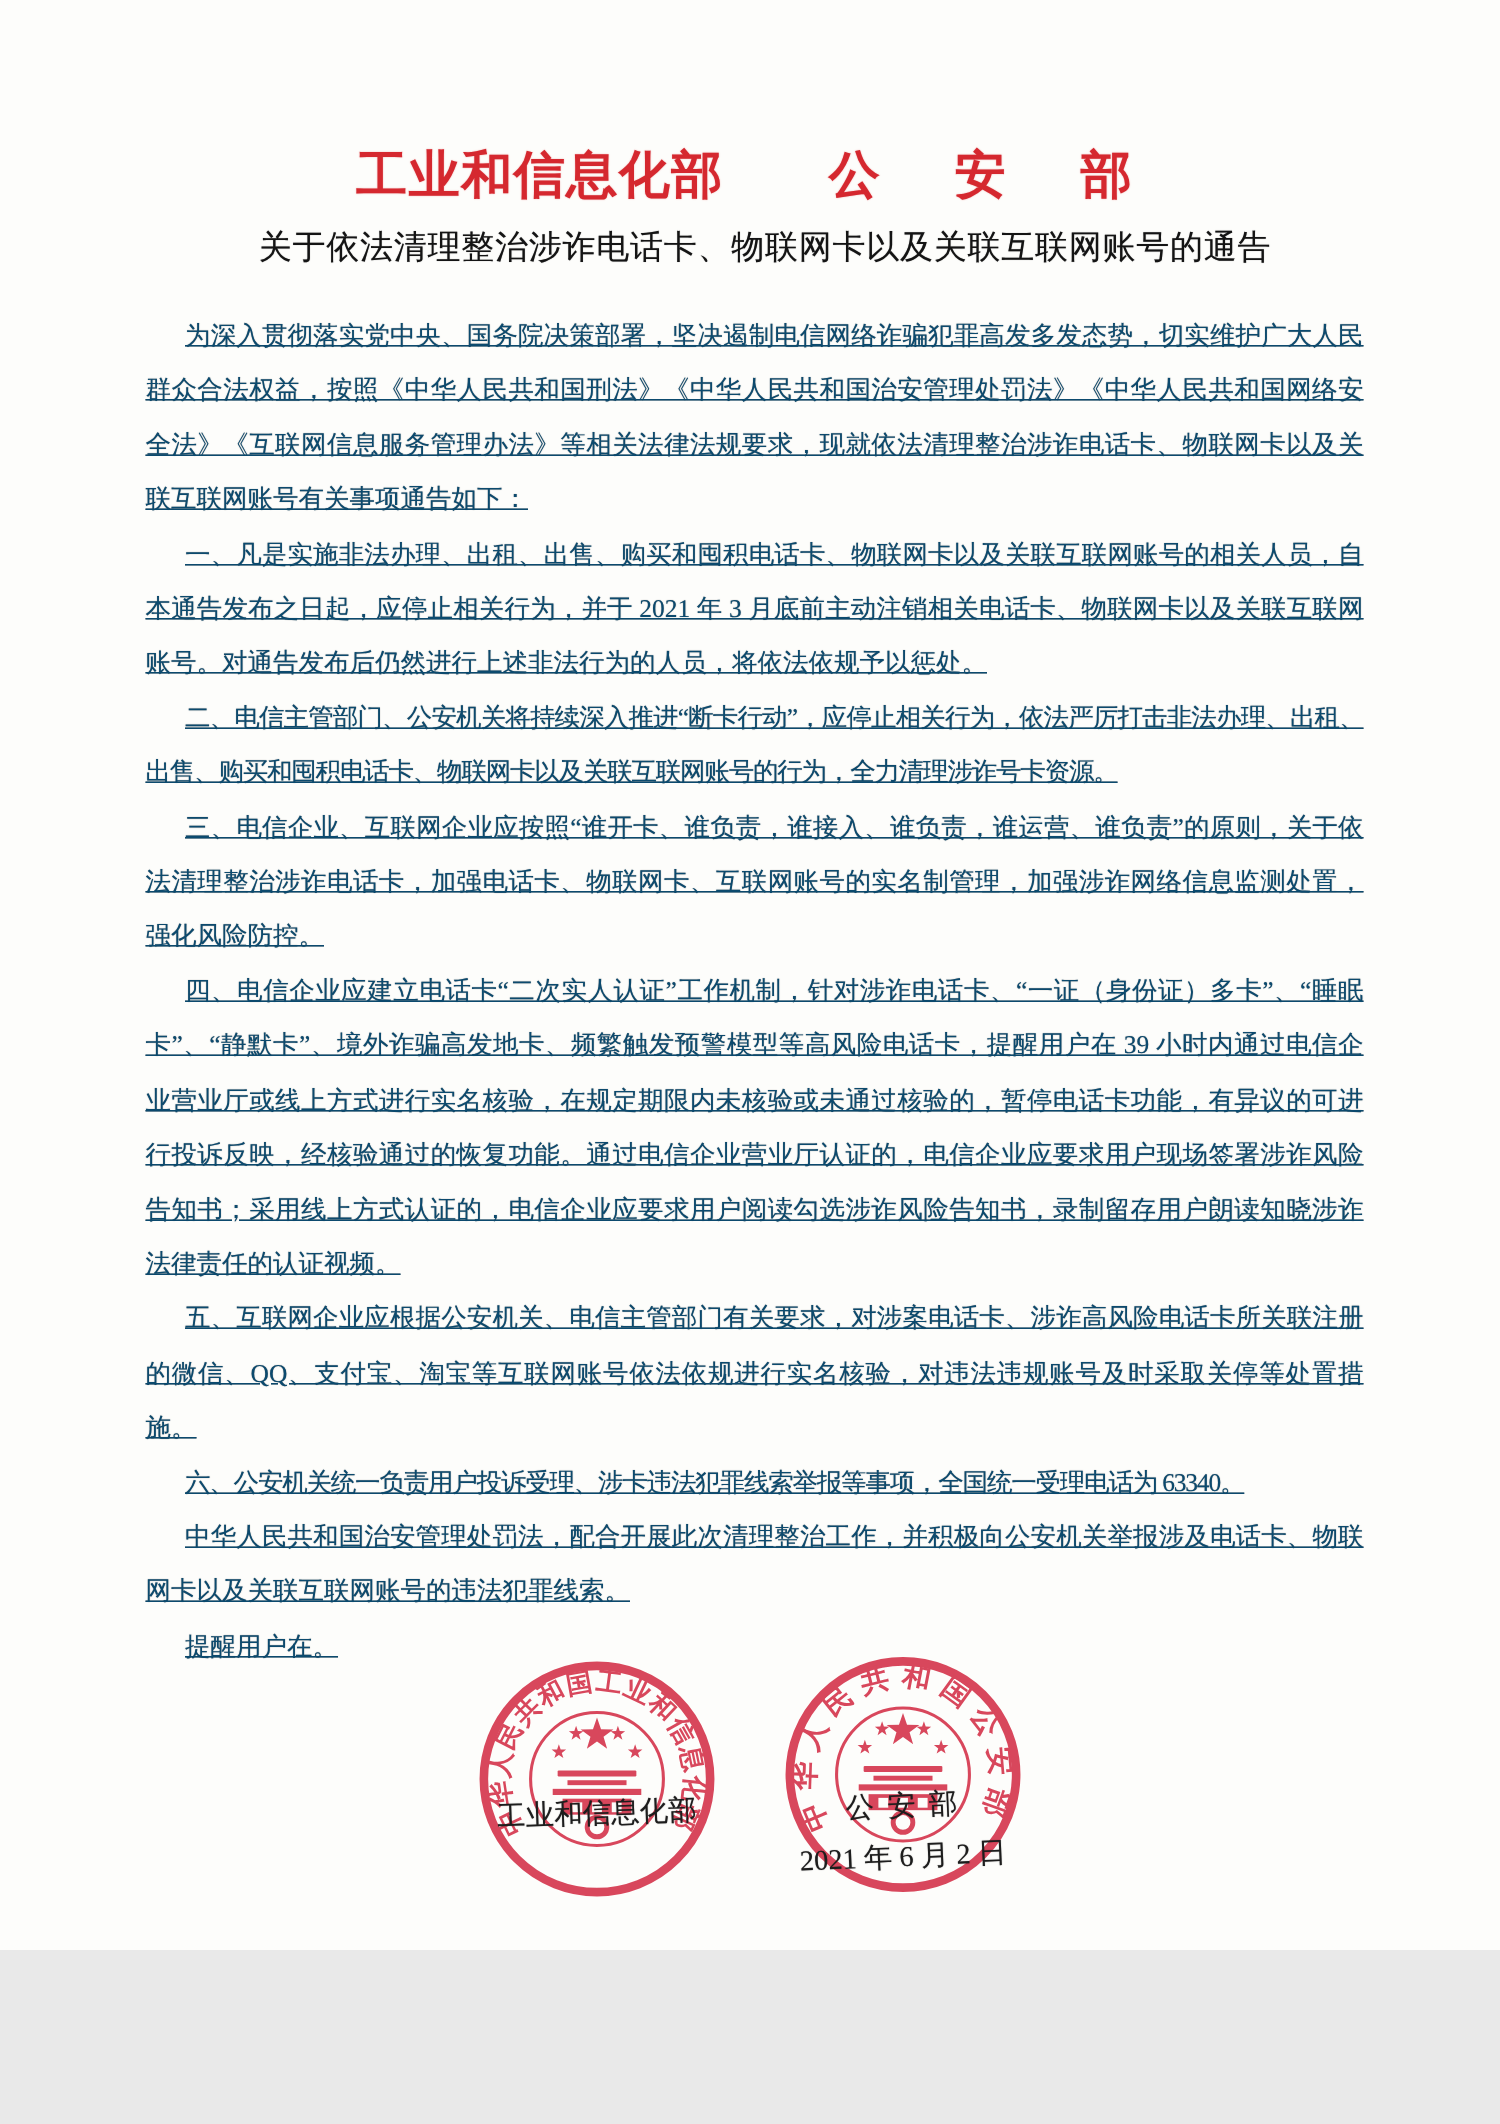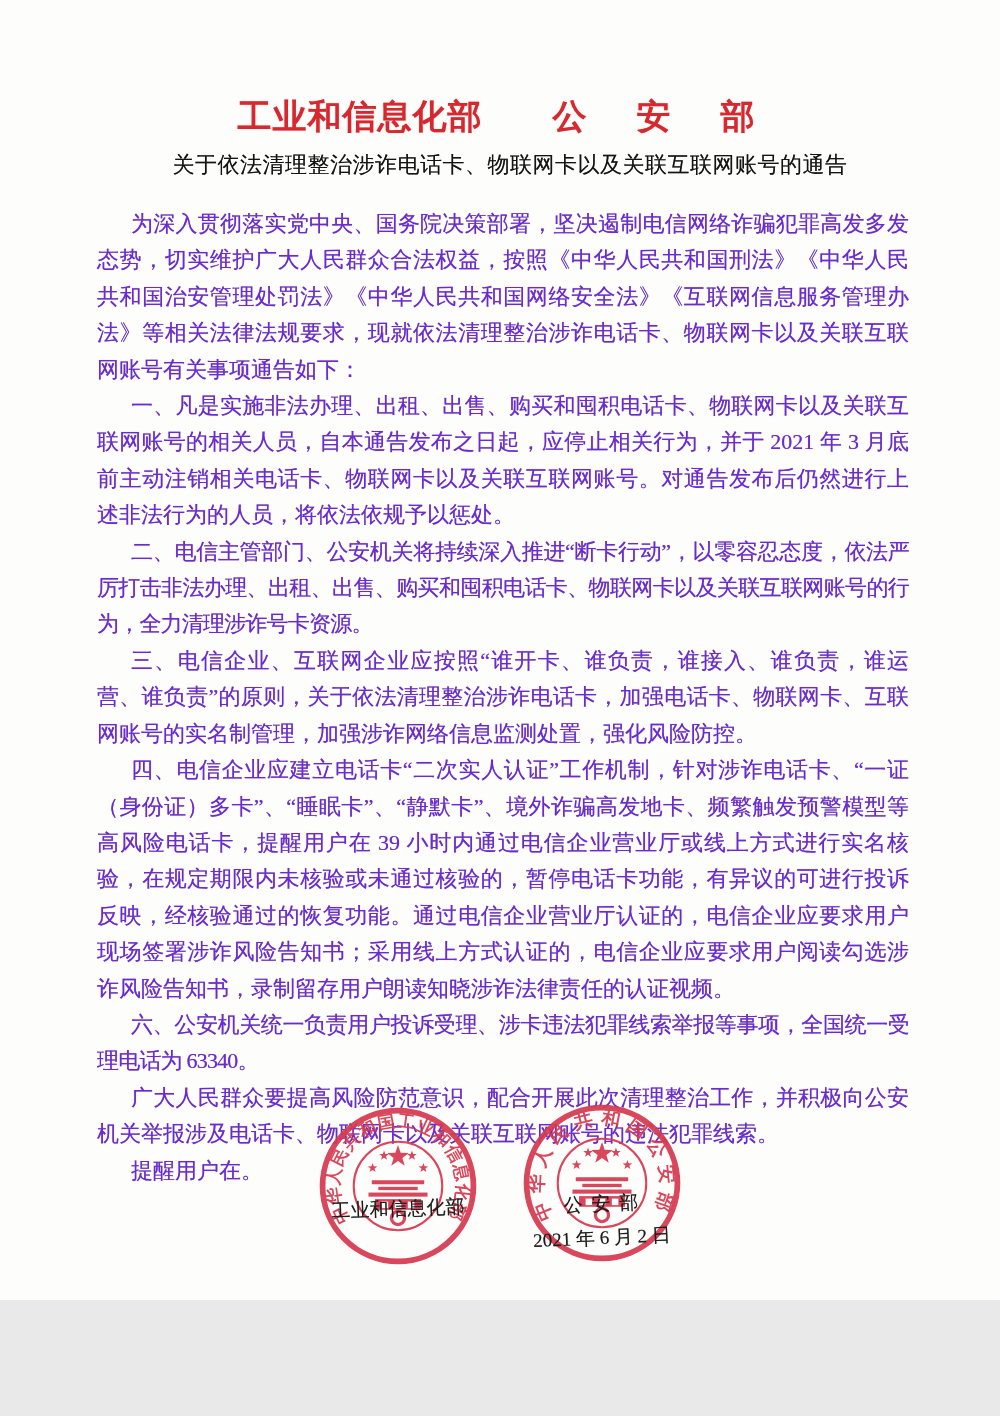--- a/index.html
+++ b/index.html
@@ -41,25 +41,26 @@
     font-weight:normal;
     color:#141414;
     letter-spacing:.5px;
     text-shadow:0 0 .6px rgba(0,0,0,.5);
     padding-left:10px;
   }
   
   .body{
     position:absolute;
     top:206px; left:97px; width:812px;
-    font-size:22px;
+    font-size:17px;
     line-height:36.4px;
     text-align:justify;
-    color:#6d28d9;
+    color:#0c4a6e;
     text-shadow:0 0 .7px rgba(40,40,40,.55);
+    text-decoration:underline;
   }
   .body p{ margin:0; text-indent:1.55em; }
   .body p.tight{ letter-spacing:-0.8px; }
   
   .seal{
     position:absolute;
     width:164px; height:164px;
     color:#d63a50;           
   }
   .seal svg{ position:absolute; inset:0; opacity:.93; }
@@ -99,25 +100,26 @@
   <div class="gov-header">
     <span class="ministry-left">工业和信息化部</span>
     <span class="ministry-right">公　安　部</span>
   </div>
 
   <h1 class="doc-title">关于依法清理整治涉诈电话卡、物联网卡以及关联互联网账号的通告</h1>
 
   <div class="body">
     <p>为深入贯彻落实党中央、国务院决策部署，坚决遏制电信网络诈骗犯罪高发多发态势，切实维护广大人民群众合法权益，按照《中华人民共和国刑法》《中华人民共和国治安管理处罚法》《中华人民共和国网络安全法》《互联网信息服务管理办法》等相关法律法规要求，现就依法清理整治涉诈电话卡、物联网卡以及关联互联网账号有关事项通告如下：</p>
     <p>一、凡是实施非法办理、出租、出售、购买和囤积电话卡、物联网卡以及关联互联网账号的相关人员，自本通告发布之日起，应停止相关行为，并于 2021 年 3 月底前主动注销相关电话卡、物联网卡以及关联互联网账号。对通告发布后仍然进行上述非法行为的人员，将依法依规予以惩处。</p>
-    <p class="tight">二、电信主管部门、公安机关将持续深入推进“断卡行动”，以零容忍态度，依法严厉打击非法办理、出租、出售、购买和囤积电话卡、物联网卡以及关联互联网账号的行为，全力清理涉诈号卡资源。</p>
+    <p class="tight">二、电信主管部门、公安机关将持续深入推进“断卡行动”，应停止相关行为，依法严厉打击非法办理、出租、出售、购买和囤积电话卡、物联网卡以及关联互联网账号的行为，全力清理涉诈号卡资源。</p>
     <p>三、电信企业、互联网企业应按照“谁开卡、谁负责，谁接入、谁负责，谁运营、谁负责”的原则，关于依法清理整治涉诈电话卡，加强电话卡、物联网卡、互联网账号的实名制管理，加强涉诈网络信息监测处置，强化风险防控。</p>
     <p>四、电信企业应建立电话卡“二次实人认证”工作机制，针对涉诈电话卡、“一证（身份证）多卡”、“睡眠卡”、“静默卡”、境外诈骗高发地卡、频繁触发预警模型等高风险电话卡，提醒用户在 39 小时内通过电信企业营业厅或线上方式进行实名核验，在规定期限内未核验或未通过核验的，暂停电话卡功能，有异议的可进行投诉反映，经核验通过的恢复功能。通过电信企业营业厅认证的，电信企业应要求用户现场签署涉诈风险告知书；采用线上方式认证的，电信企业应要求用户阅读勾选涉诈风险告知书，录制留存用户朗读知晓涉诈法律责任的认证视频。</p>
+    <p>五、互联网企业应根据公安机关、电信主管部门有关要求，对涉案电话卡、涉诈高风险电话卡所关联注册的微信、QQ、支付宝、淘宝等互联网账号依法依规进行实名核验，对违法违规账号及时采取关停等处置措施。</p>
     <p class="tight">六、公安机关统一负责用户投诉受理、涉卡违法犯罪线索举报等事项，全国统一受理电话为 63340。</p>
-    <p>广大人民群众要提高风险防范意识，配合开展此次清理整治工作，并积极向公安机关举报涉及电话卡、物联网卡以及关联互联网账号的违法犯罪线索。</p>
+    <p>中华人民共和国治安管理处罚法，配合开展此次清理整治工作，并积极向公安机关举报涉及电话卡、物联网卡以及关联互联网账号的违法犯罪线索。</p>
     <p>提醒用户在。</p>
   </div>
 
   <div class="seal seal-left">
     <svg viewBox="0 0 200 200">
       <defs>
         <path id="star-a" d="M0,-10 L2.35,-3.24 L9.51,-3.09 L3.8,1.24 L5.88,8.09 L0,4 L-5.88,8.09 L-3.8,1.24 L-9.51,-3.09 L-2.35,-3.24 Z"></path>
         <path id="arc-a" d="M 41 141.3 A 72 72 0 1 1 159 141.3" fill="none"></path>
       </defs>
       <circle cx="100" cy="100" r="92" fill="none" stroke="currentColor" stroke-width="7"></circle>

